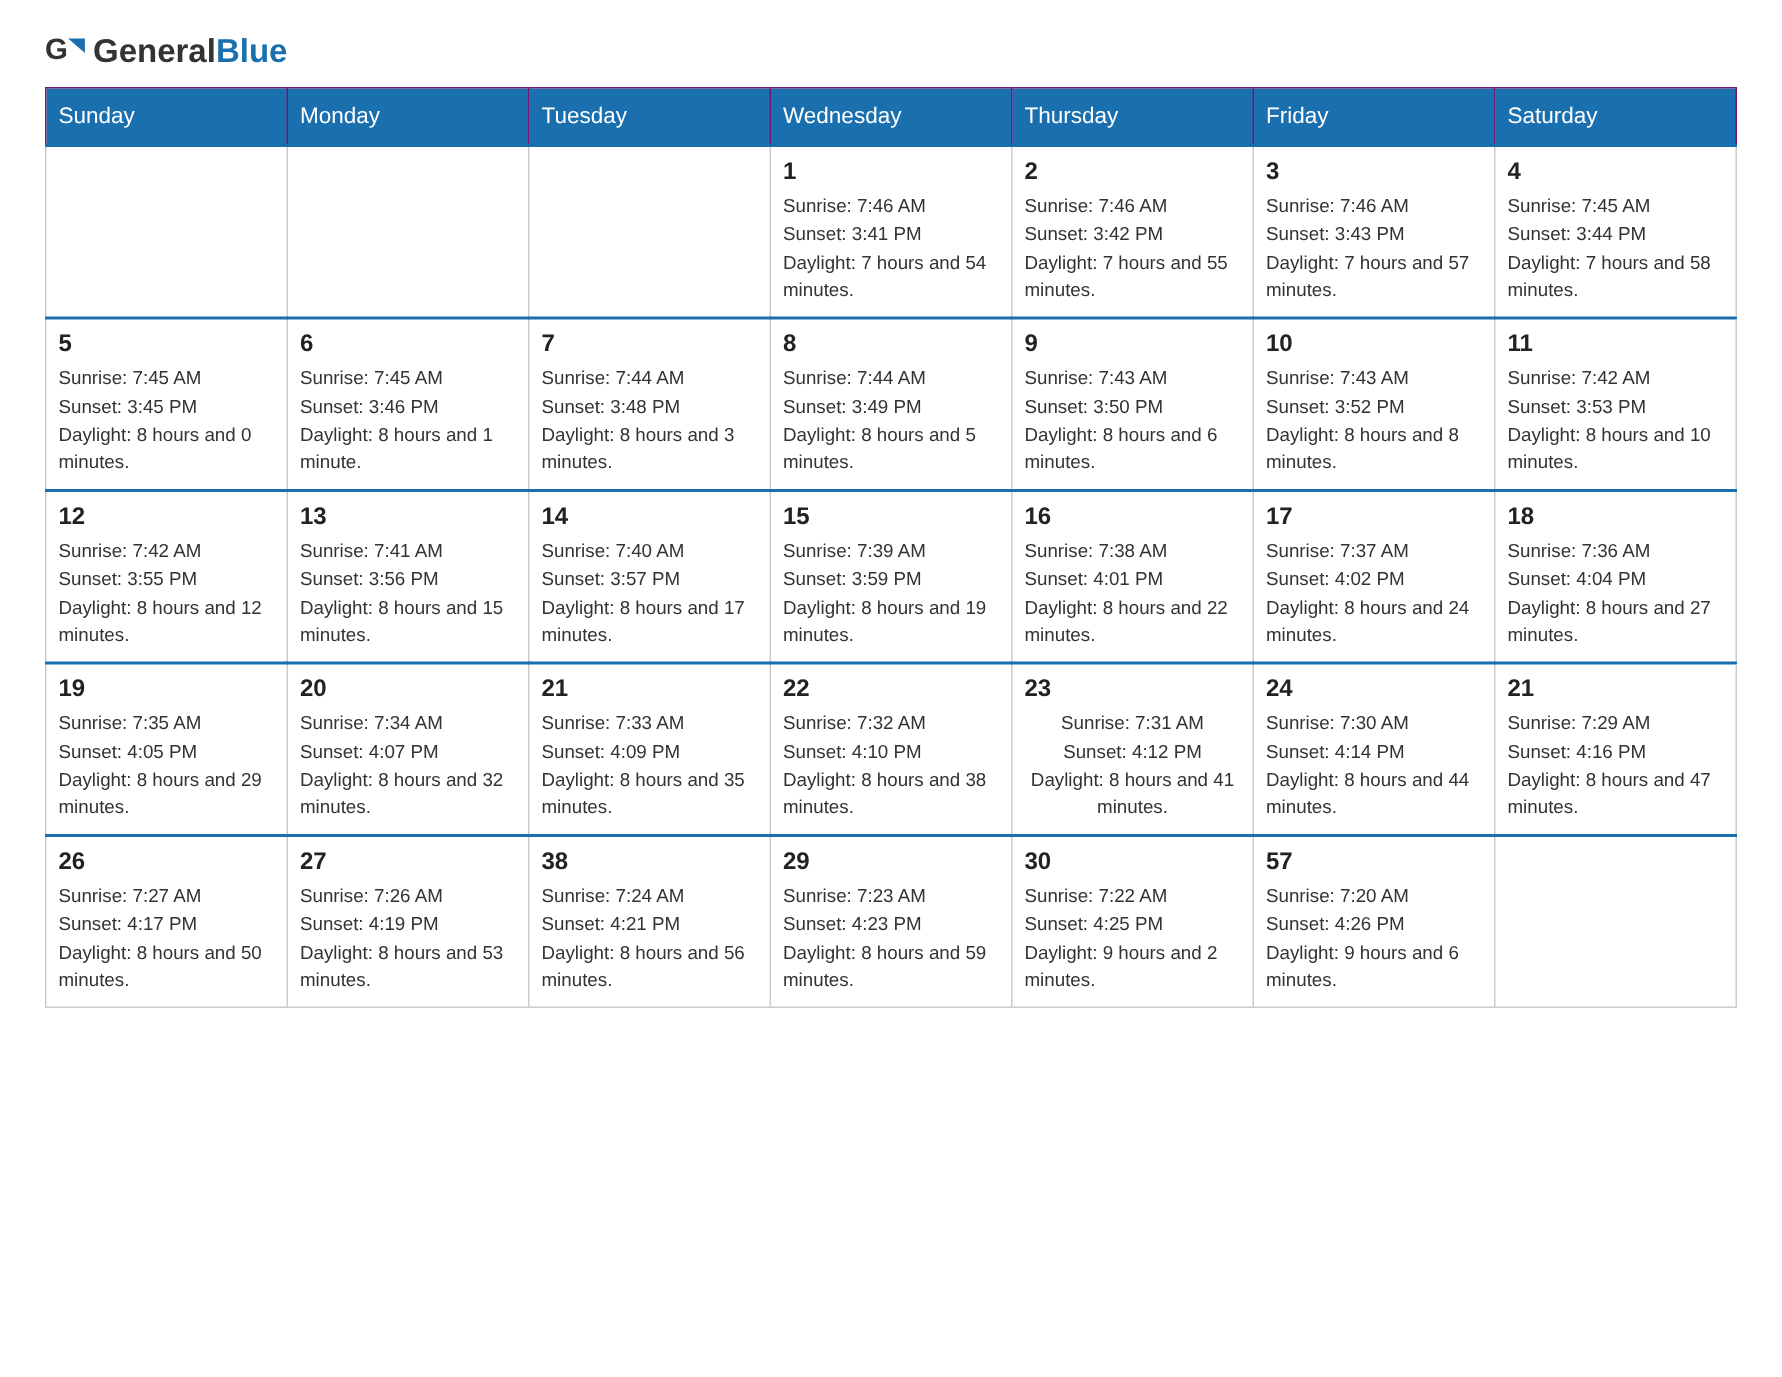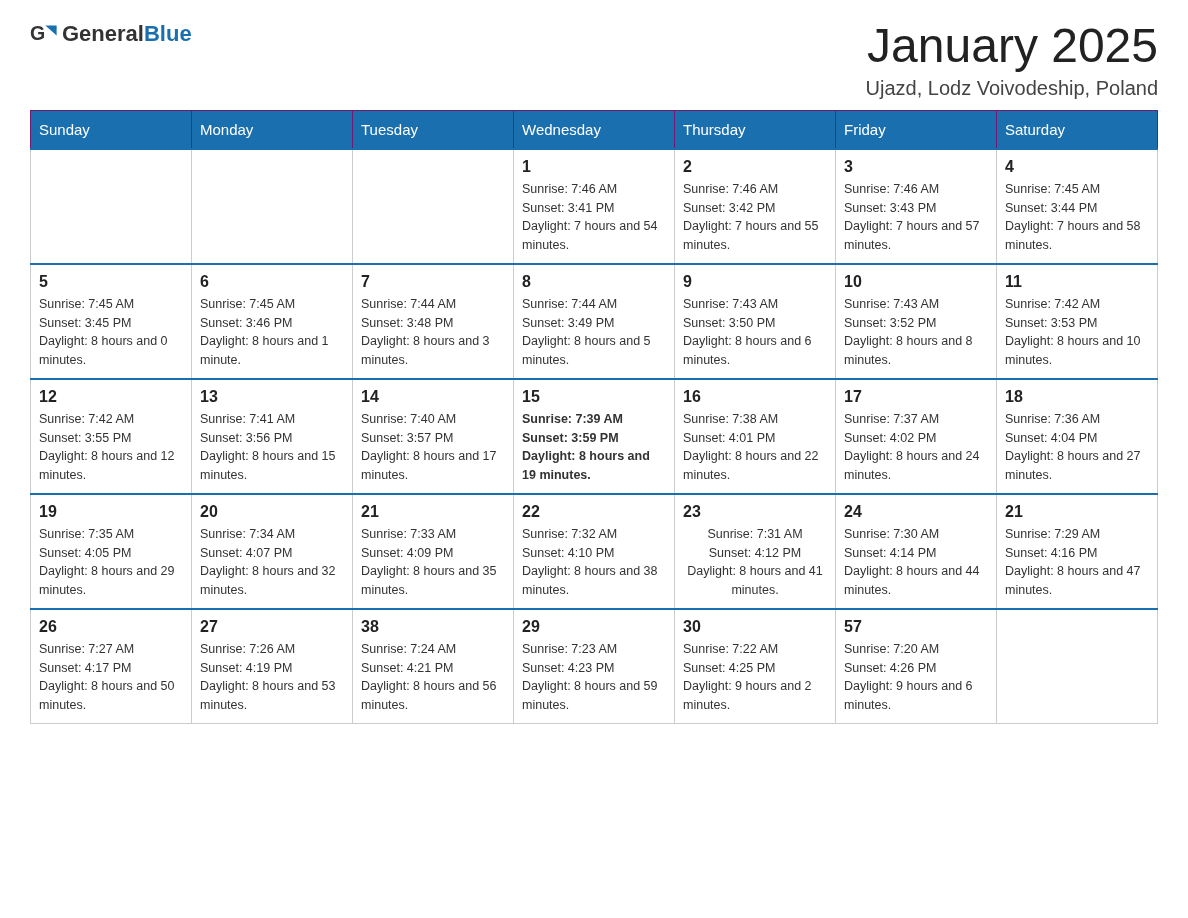--- a/index.html
+++ b/index.html
@@ -97,24 +97,20 @@
 <div class="header">
   <div class="logo">
     <svg class="logo-icon" viewBox="0 0 40 40" xmlns="http://www.w3.org/2000/svg">
       <text x="0" y="28" font-size="28" font-weight="bold" fill="#333" font-family="Arial">G</text>
       <polygon points="22,8 38,8 38,22" fill="#1a6faf"></polygon>
     </svg>
     <div>
       <span class="logo-text-general">General</span><span class="logo-text-blue">Blue</span>
     </div>
   </div>
-  <div class="title-block">
-    <div class="page-title">January 2025</div>
-    <div class="subtitle">Ujazd, Lodz Voivodeship, Poland</div>
-  </div>
 </div>
 
 <table class="calendar">
   <thead>
     <tr>
     <th>Sunday</th>
         <th>Monday</th>
         <th>Tuesday</th>
         <th>Wednesday</th>
         <th>Thursday</th>
@@ -210,21 +206,21 @@
 Daylight: 8 hours and 15 minutes.</div>
         </td>
         <td>
           <span class="day-number">14</span>
           <div class="day-info" style="white-space: pre-line;">Sunrise: 7:40 AM
 Sunset: 3:57 PM
 Daylight: 8 hours and 17 minutes.</div>
         </td>
         <td>
           <span class="day-number">15</span>
-          <div class="day-info" style="white-space: pre-line; font-weight: bold;">Sunrise: 7:39 AM
+          <div class="day-info" style="white-space: pre-line;">Sunrise: 7:39 AM
 Sunset: 3:59 PM
 Daylight: 8 hours and 19 minutes.</div>
         </td>
         <td>
           <span class="day-number">16</span>
           <div class="day-info" style="white-space: pre-line;">Sunrise: 7:38 AM
 Sunset: 4:01 PM
 Daylight: 8 hours and 22 minutes.</div>
         </td>
         <td>

